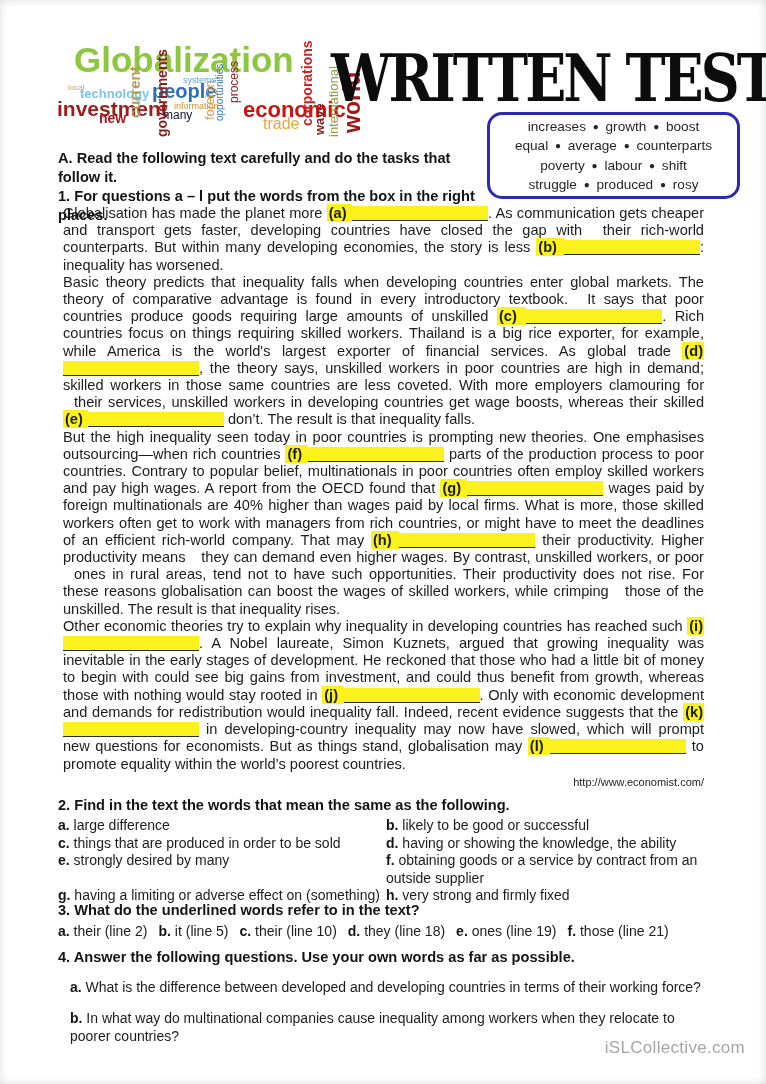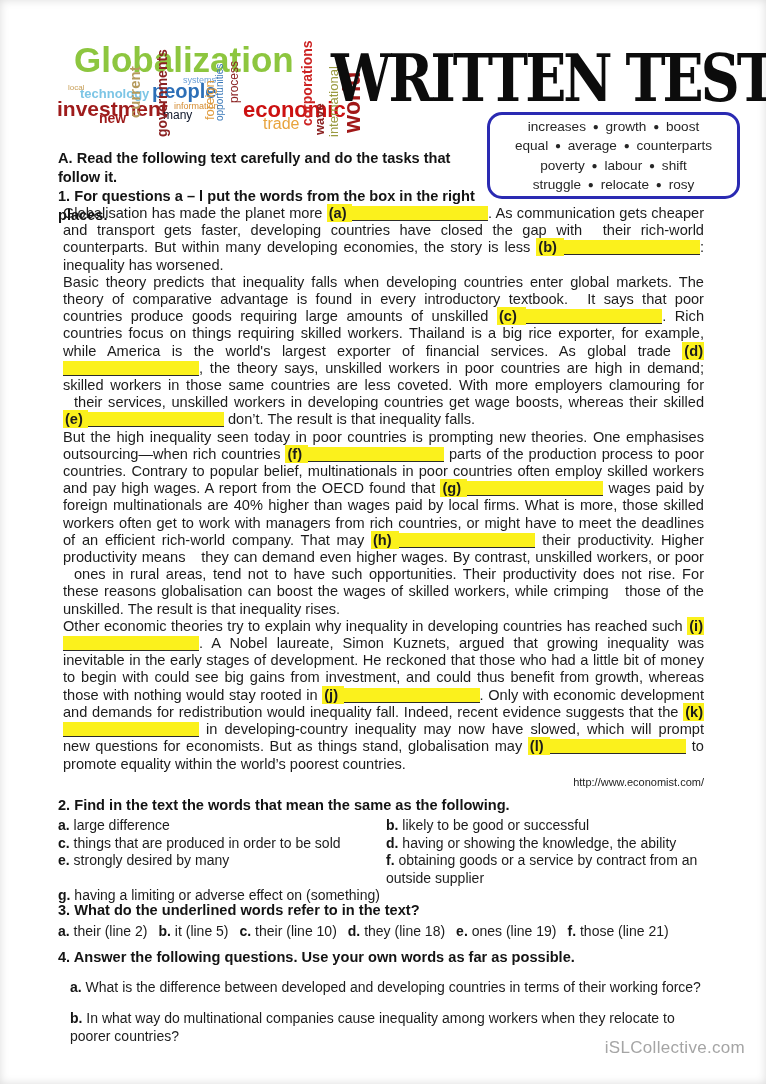--- a/index.html
+++ b/index.html
@@ -80,21 +80,21 @@
 
   <div class="instructions">
     <div>A. Read the following text carefully and do the tasks that follow it.</div>
     <div>1.  For questions a – l put the words from the box in the right places.</div>
   </div>
 
   <div class="word-box" id="word-box">
       <div class="wb-row"><span>increases</span><span class="wb-dot"> ● </span><span>growth</span><span class="wb-dot"> ● </span><span>boost</span></div>
       <div class="wb-row"><span>equal</span><span class="wb-dot"> ● </span><span>average</span><span class="wb-dot"> ● </span><span>counterparts</span></div>
       <div class="wb-row"><span>poverty</span><span class="wb-dot"> ● </span><span>labour</span><span class="wb-dot"> ● </span><span>shift</span></div>
-      <div class="wb-row"><span>struggle</span><span class="wb-dot"> ● </span><span>relocate</span><span class="wb-dot"> ● </span><span>rosy</span></div>
+      <div class="wb-row"><span>struggle</span><span class="wb-dot"> ● </span><span>produced</span><span class="wb-dot"> ● </span><span>rosy</span></div>
     </div>
 
   <div class="article">
     <div id="paragraphs">
         <p>Globalisation has made the planet more <span class="gap-label">(a) </span><span class="gap-blank"></span>. As communication gets cheaper and transport gets faster, developing countries have closed the gap with <span class="ul">their</span> rich-world counterparts. But within many developing economies, the story is less <span class="gap-label">(b) </span><span class="gap-blank"></span>: inequality has worsened.</p>
         <p>Basic theory predicts that inequality falls when developing countries enter global markets. The theory of comparative advantage is found in every introductory textbook. <span class="ul">It</span> says that poor countries produce goods requiring large amounts of unskilled <span class="gap-label">(c) </span><span class="gap-blank"></span>. Rich countries focus on things requiring skilled workers. Thailand is a big rice exporter, for example, while America is the world's largest exporter of financial services. As global trade <span class="gap-label">(d) </span><span class="gap-blank"></span>, the theory says, unskilled workers in poor countries are high in demand; skilled workers in those same countries are less coveted. With more employers clamouring for <span class="ul">their</span> services, unskilled workers in developing countries get wage boosts, whereas their skilled <span class="gap-label">(e) </span><span class="gap-blank"></span> don’t. The result is that inequality falls.</p>
         <p>But the high inequality seen today in poor countries is prompting new theories. One emphasises outsourcing—when rich countries <span class="gap-label">(f) </span><span class="gap-blank"></span> parts of the production process to poor countries. Contrary to popular belief, multinationals in poor countries often employ skilled workers and pay high wages. A report from the OECD found that <span class="gap-label">(g) </span><span class="gap-blank"></span> wages paid by foreign multinationals are 40% higher than wages paid by local firms. What is more, those skilled workers often get to work with managers from rich countries, or might have to meet the deadlines of an efficient rich-world company. That may <span class="gap-label">(h) </span><span class="gap-blank"></span> their productivity. Higher productivity means <span class="ul">they</span> can demand even higher wages. By contrast, unskilled workers, or poor <span class="ul">ones</span> in rural areas, tend not to have such opportunities. Their productivity does not rise. For these reasons globalisation can boost the wages of skilled workers, while crimping <span class="ul">those</span> of the unskilled. The result is that inequality rises.</p>
         <p>Other economic theories try to explain why inequality in developing countries has reached such <span class="gap-label">(i) </span><span class="gap-blank"></span>. A Nobel laureate, Simon Kuznets, argued that growing inequality was inevitable in the early stages of development. He reckoned that those who had a little bit of money to begin with could see big gains from investment, and could thus benefit from growth, whereas those with nothing would stay rooted in <span class="gap-label">(j) </span><span class="gap-blank"></span>. Only with economic development and demands for redistribution would inequality fall. Indeed, recent evidence suggests that the <span class="gap-label">(k) </span><span class="gap-blank"></span> in developing-country inequality may now have slowed, which will prompt new questions for economists. But as things stand, globalisation may <span class="gap-label">(l) </span><span class="gap-blank"></span> to promote equality within the world’s poorest countries.</p>
       </div>
     <div class="source">http://www.economist.com/</div>
@@ -103,20 +103,21 @@
   <div class="task" style="top:779px;margin-top:17px;">
     <div class="task-title">2. Find in the text the words that mean the same as the following.</div>
     <div class="t2-grid" id="task2-grid">
         <div class="t2-item"><b>a.</b> large difference</div>
         <div class="t2-item"><b>b.</b> likely to be good or successful</div>
         <div class="t2-item"><b>c.</b> things that are produced in order to be sold</div>
         <div class="t2-item"><b>d.</b> having or showing the knowledge, the ability</div>
         <div class="t2-item"><b>e.</b> strongly desired by many</div>
         <div class="t2-item"><b>f.</b> obtaining goods or a service by contract from an outside supplier</div>
         <div class="t2-item"><b>g.</b> having a limiting or adverse effect on (something)</div>
+        <div class="t2-item"><b>h.</b> very strong and firmly fixed</div>
       </div>
   </div>
 
   <div class="task" style="top:901px;">
     <div class="task-title">3. What do the underlined words refer to in the text?</div>
     <div class="t3-line" id="task3-line"><span class="t3-item"><b>a.</b> their (line 2)</span><span class="t3-item"><b>b.</b> it (line 5)</span><span class="t3-item"><b>c.</b> their (line 10)</span><span class="t3-item"><b>d.</b> they (line 18)</span><span class="t3-item"><b>e.</b> ones (line 19)</span><span class="t3-item"><b>f.</b> those (line 21)</span></div>
   </div>
 
   <div class="task" style="top:948px;">
     <div class="task-title">4. Answer the following questions. Use your own words as far as possible.</div>

